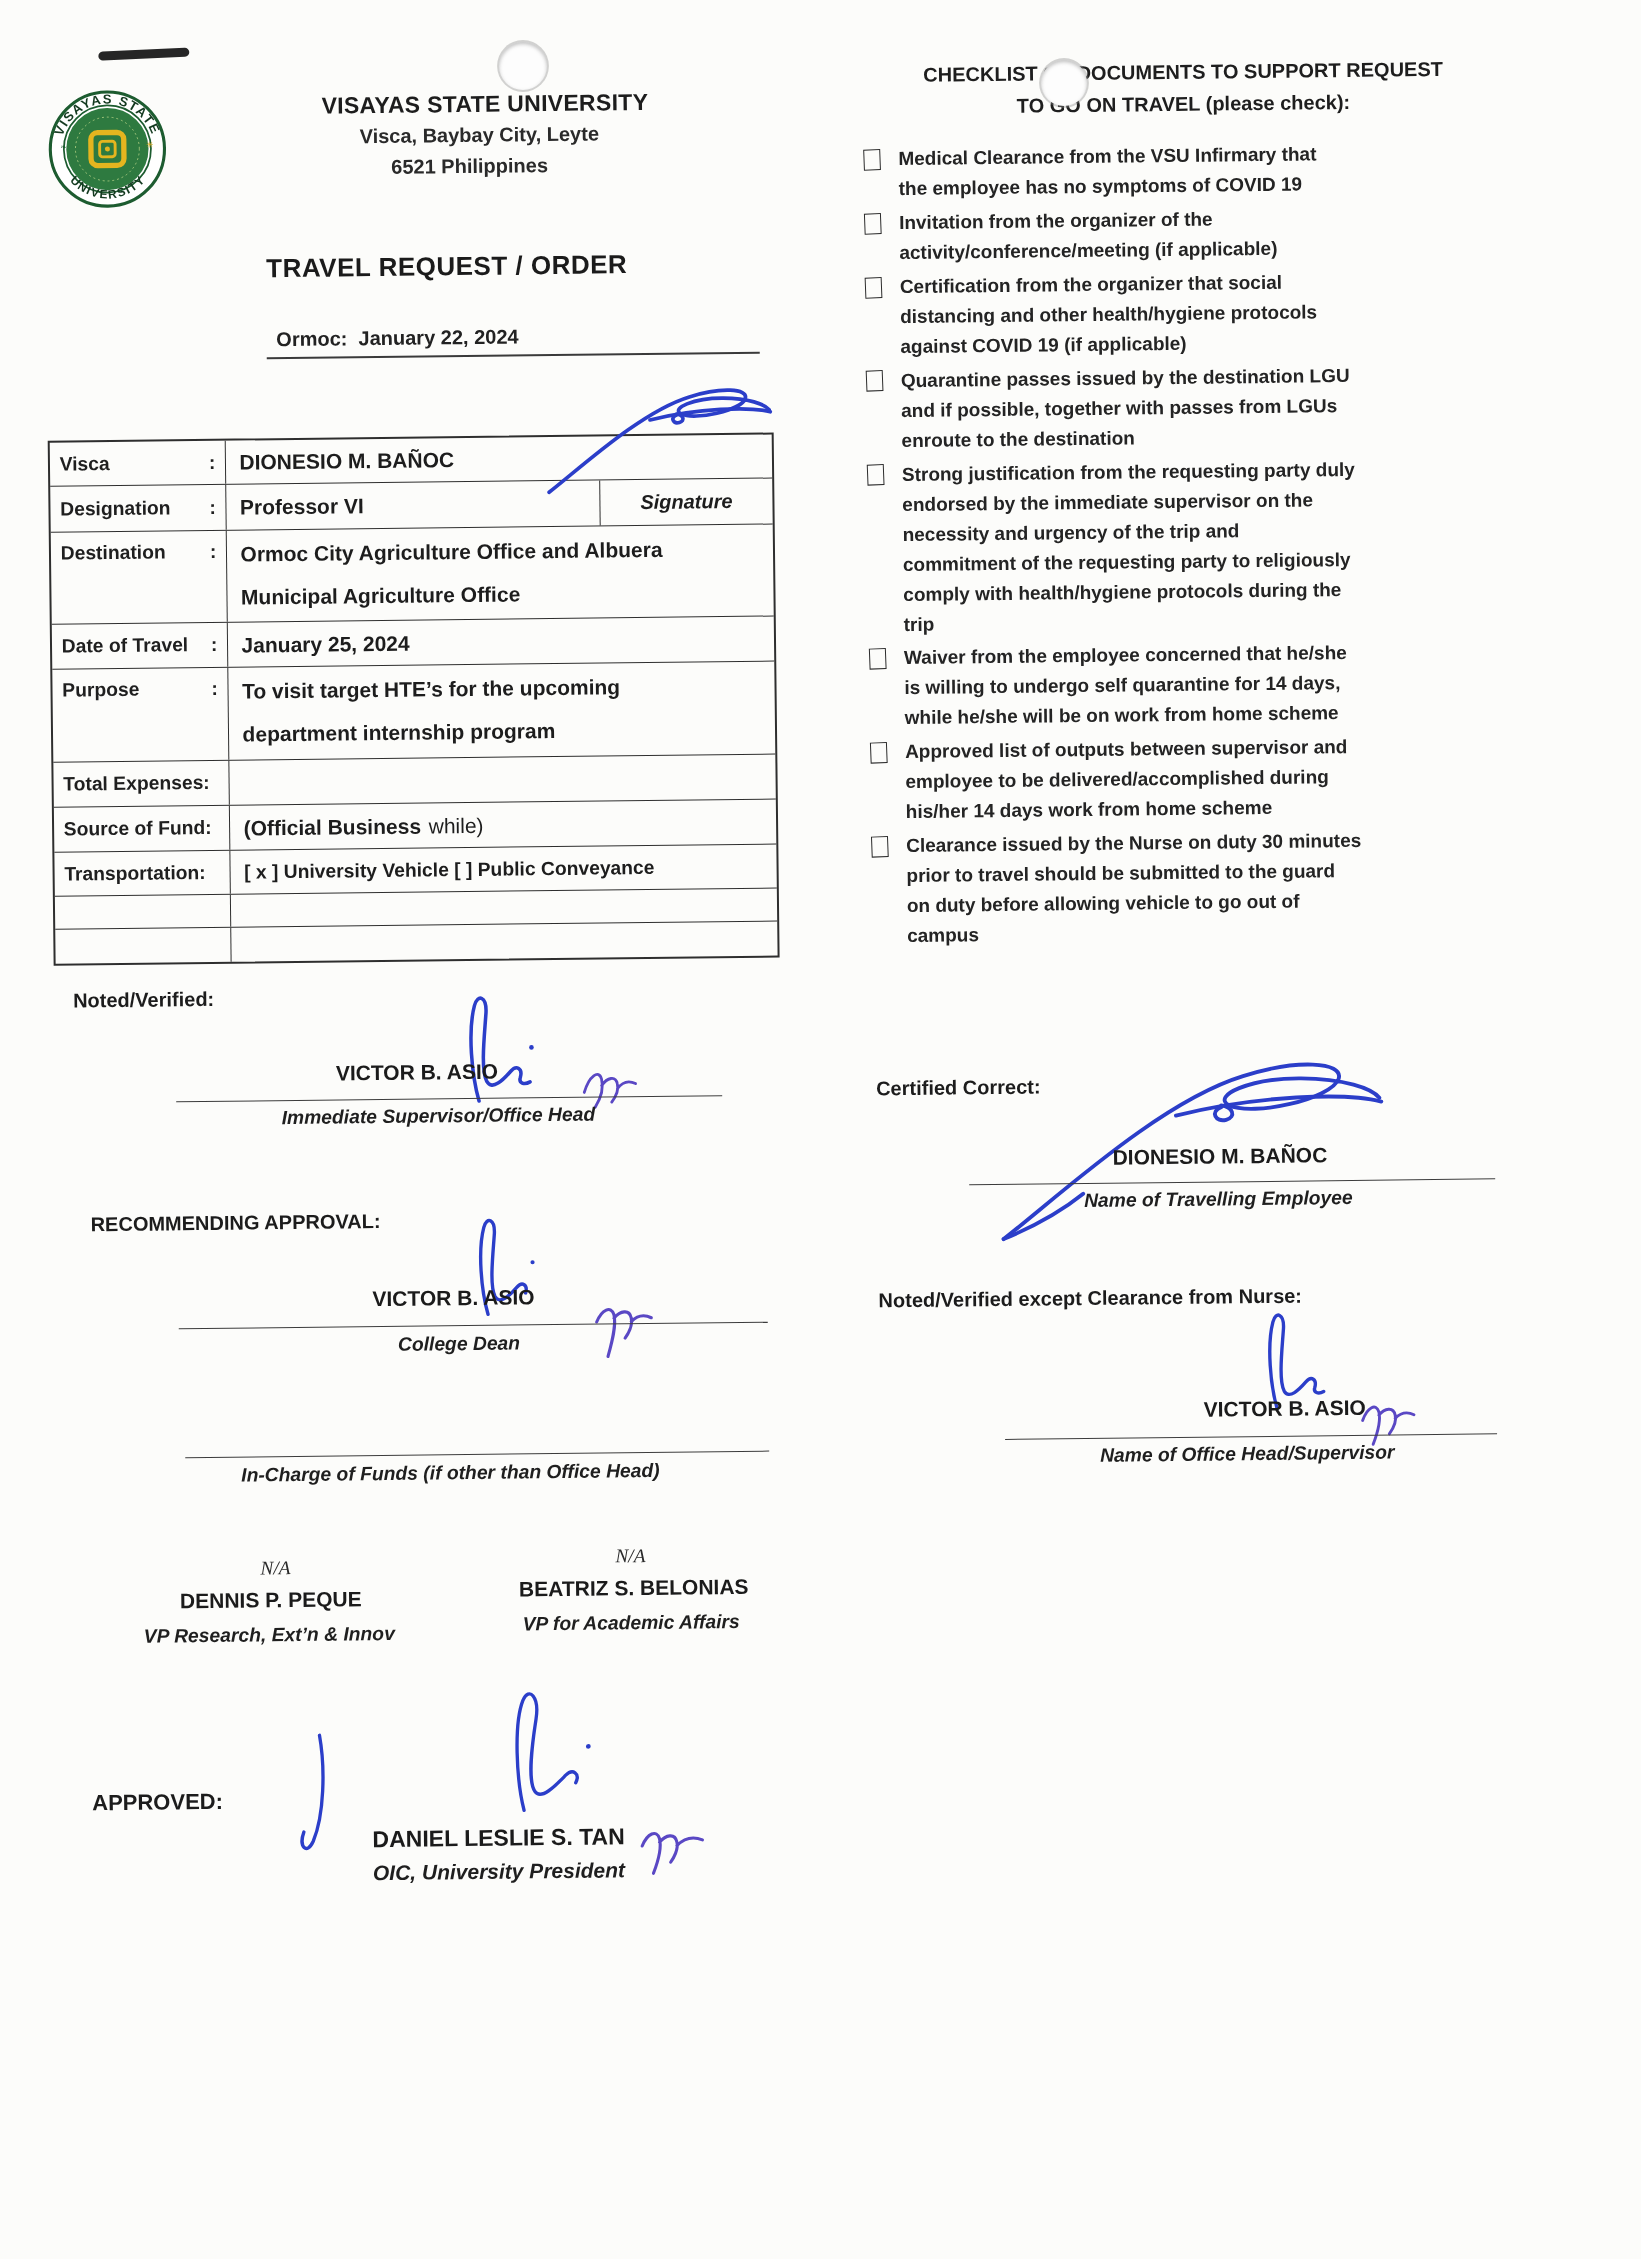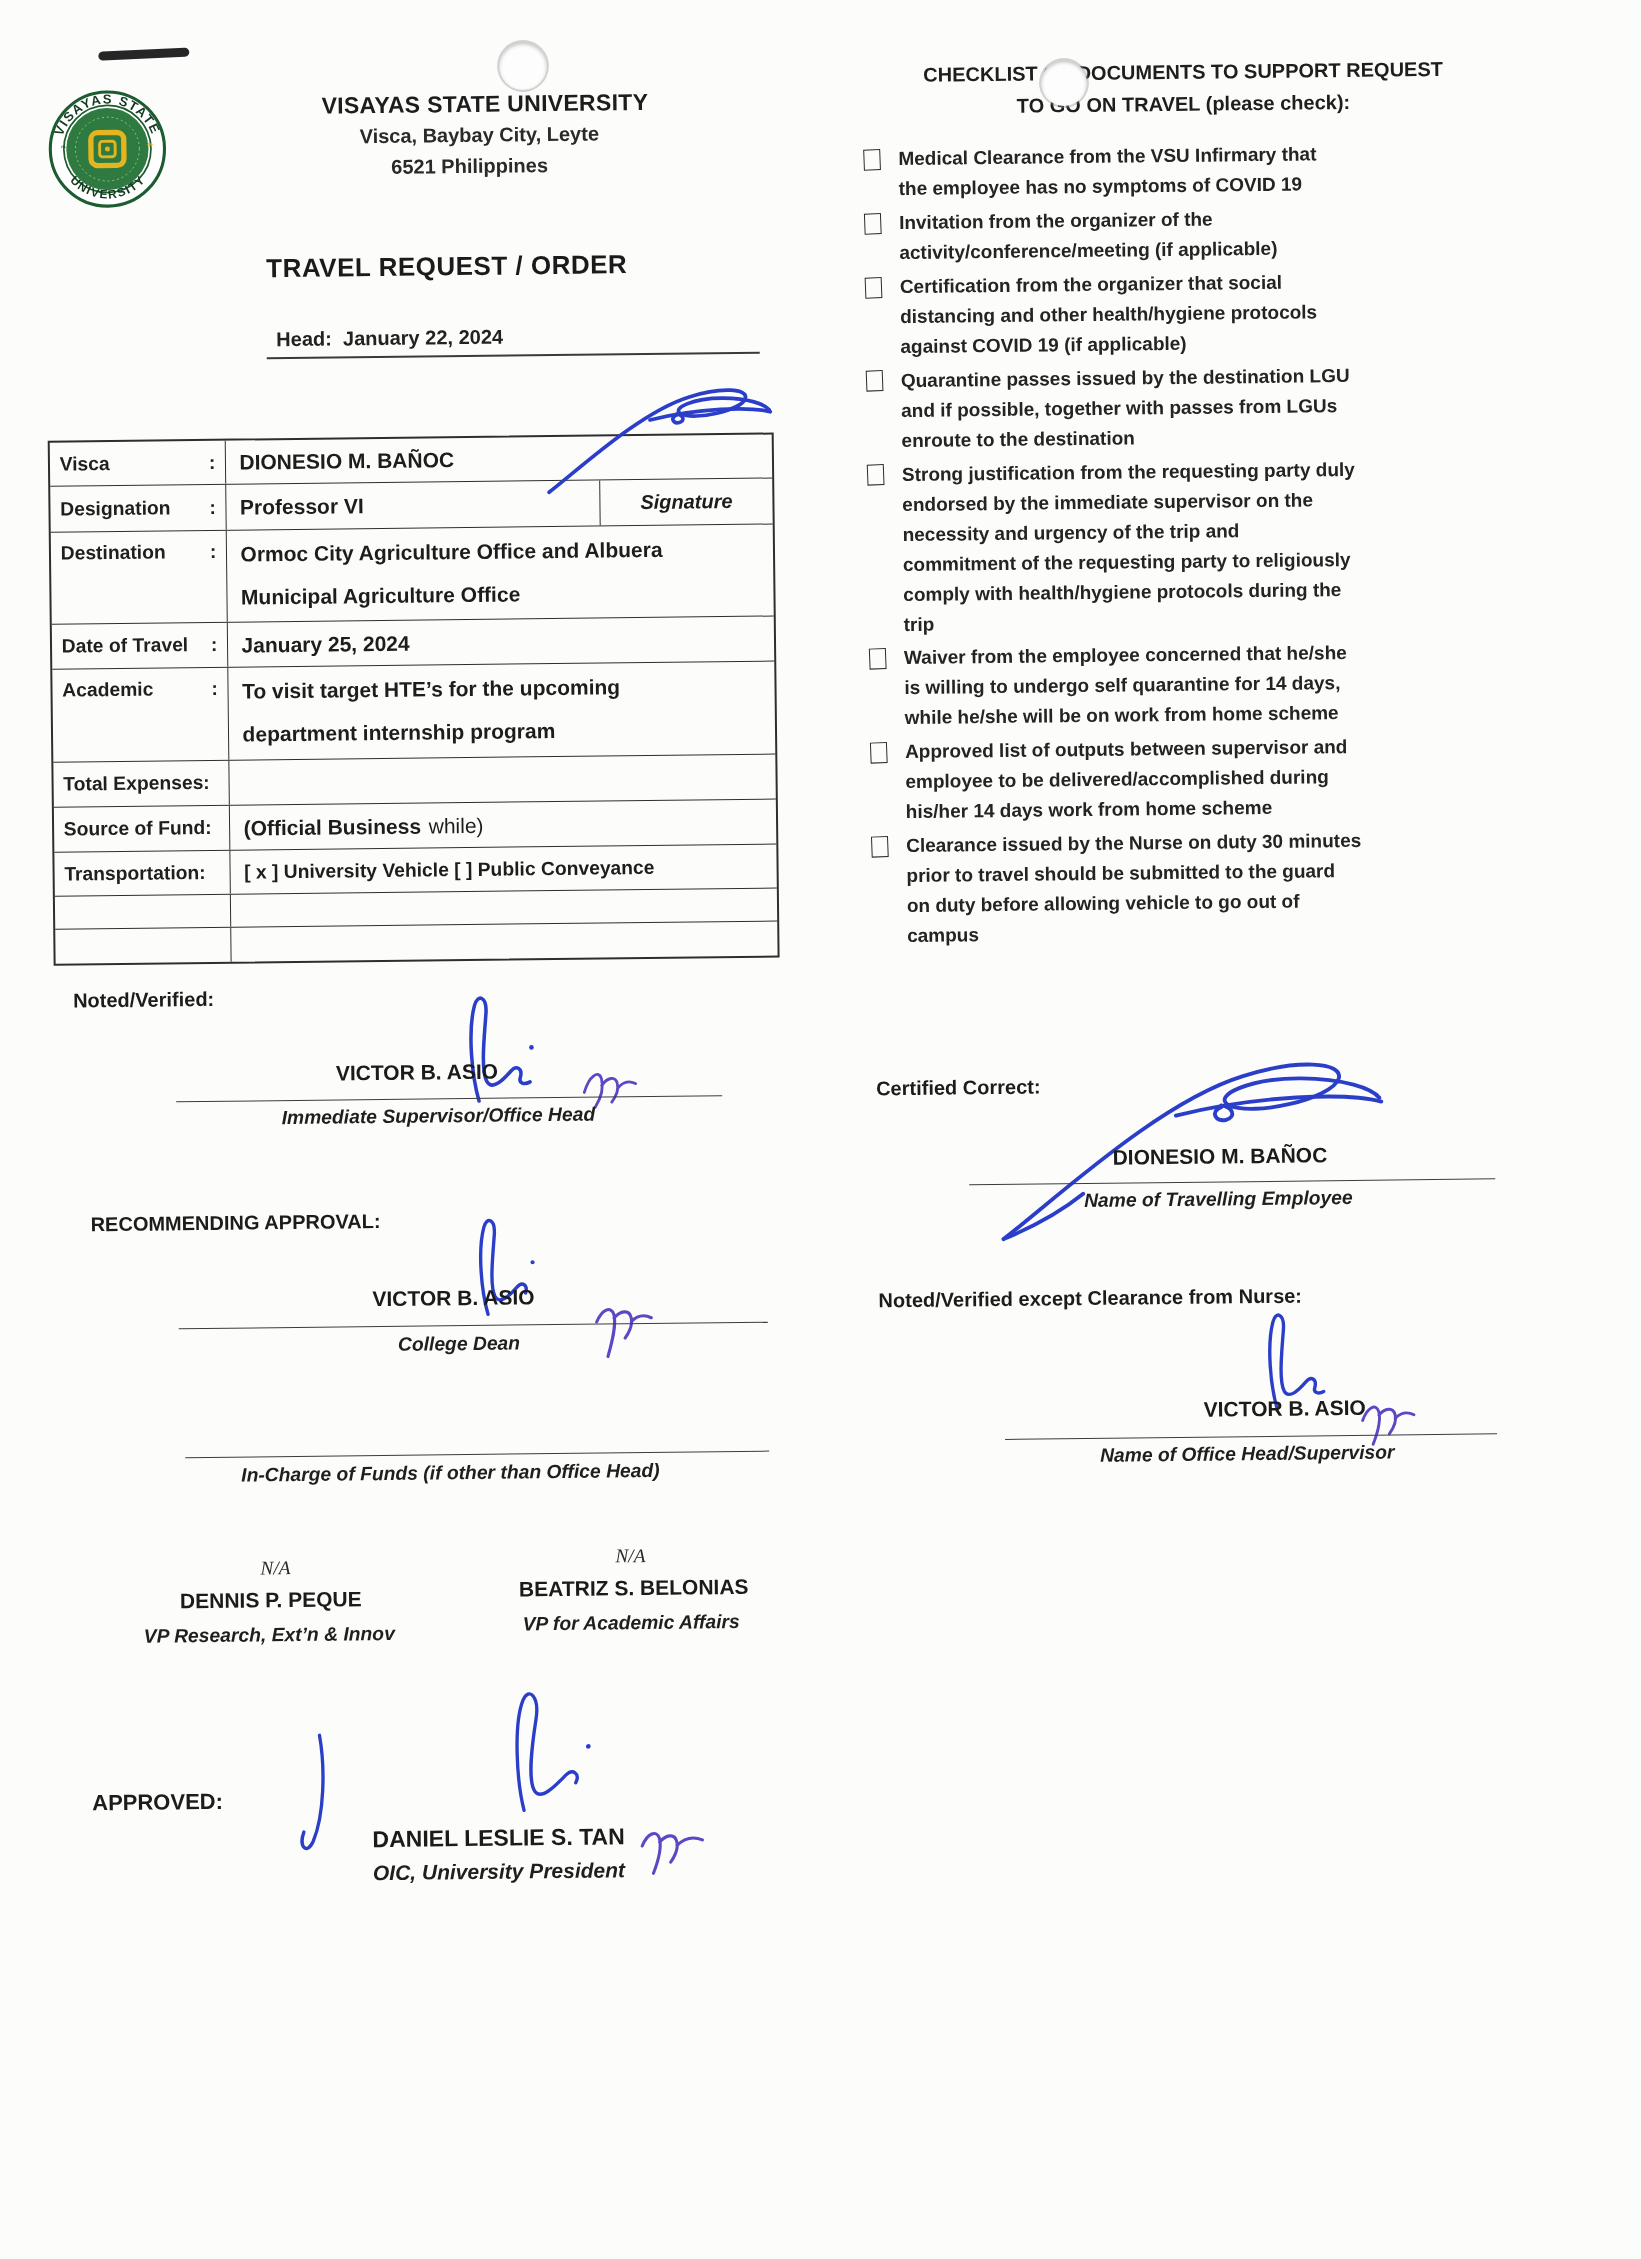--- a/index.html
+++ b/index.html
@@ -83,21 +83,21 @@
       <text x="17" y="62" font-size="8" fill="#1d5c30" text-anchor="middle">❧</text>
     </svg>
   </div>
 
   <div class="abs ctr univ-name" style="left:494px;top:87px;">VISAYAS STATE UNIVERSITY</div>
   <div class="abs ctr univ-addr" style="left:488px;top:120px;">Visca, Baybay City, Leyte</div>
   <div class="abs ctr univ-addr" style="left:478px;top:151px;">6521 Philippines</div>
 
   <div class="abs ctr form-title" style="left:454px;top:247px;">TRAVEL REQUEST / ORDER</div>
   <div class="abs date-line" style="left:273px;top:322px;">
-    <span>Head:</span>&nbsp;&nbsp;<span>January 22, 2024</span>
+    <span>Ormoc:</span>&nbsp;&nbsp;<span>January 22, 2024</span>
   </div>
 
   <div class="abs rtable">
     <div class="trow" style="height:44px;">
       <div class="tlabel">
           <span>Visca</span>
           <span>:</span>
         </div>
       <div class="tval">DIONESIO M. BAÑOC</div>
     </div>
@@ -119,21 +119,21 @@
     </div>
     <div class="trow" style="height:45px;">
       <div class="tlabel">
           <span>Date of Travel</span>
           <span>:</span>
         </div>
       <div class="tval">January 25, 2024</div>
     </div>
     <div class="trow" style="height:93px;">
       <div class="tlabel top">
-          <span>Academic</span>
+          <span>Purpose</span>
           <span>:</span>
         </div>
       <div class="tval top">To visit target HTE’s for the upcoming
 department internship program</div>
     </div>
     <div class="trow" style="height:45px;">
       <div class="tlabel">
           <span>Total Expenses:</span>
         </div>
       <div class="tval"></div>

